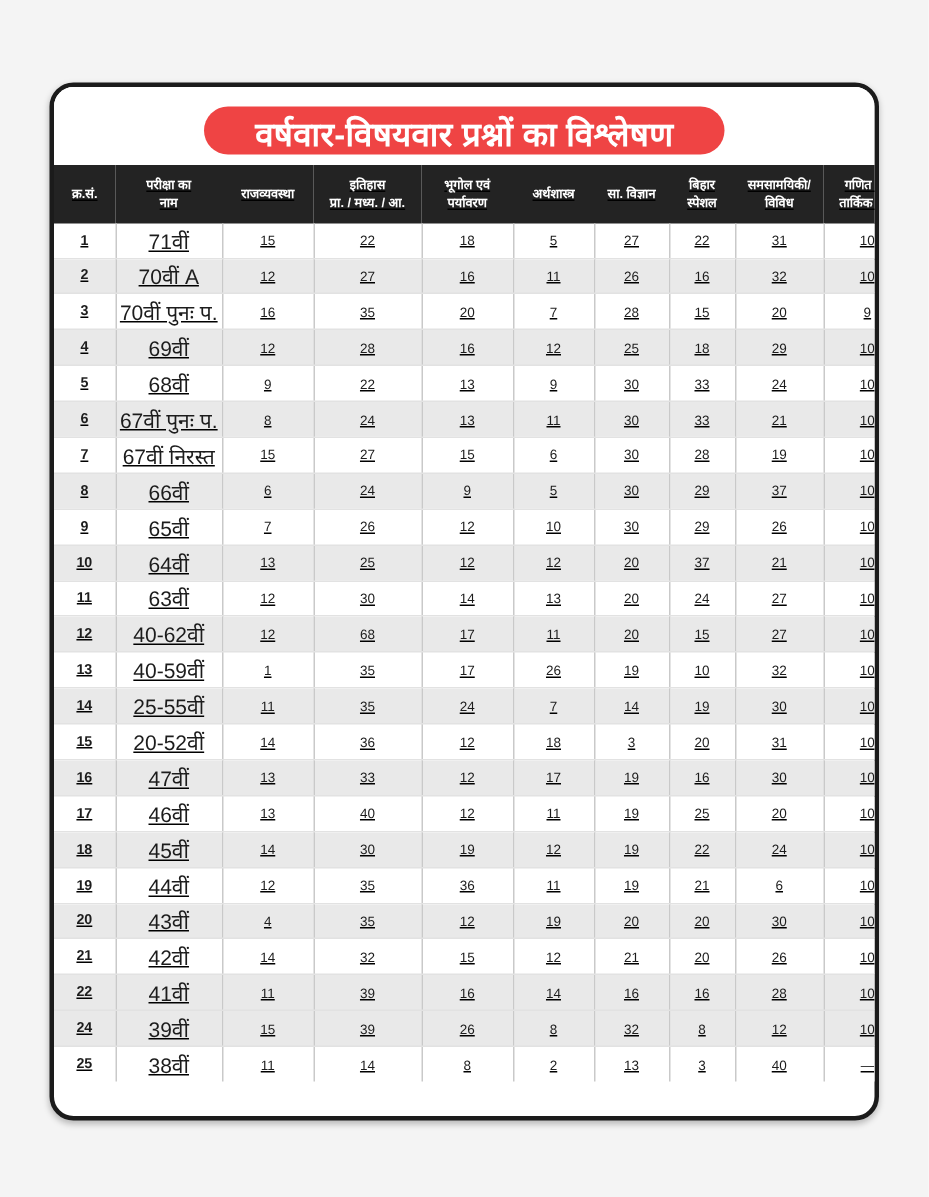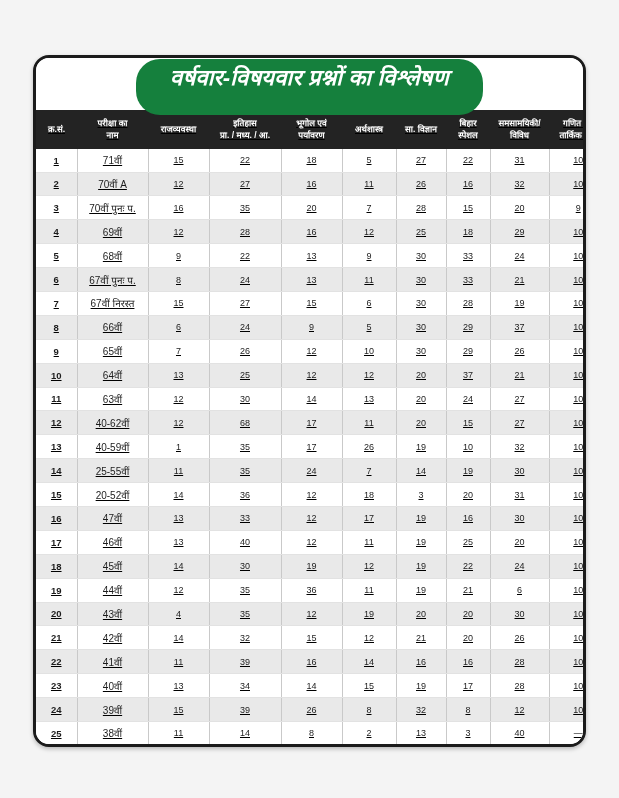--- a/index.html
+++ b/index.html
@@ -41,31 +41,30 @@
   #title-wrap {
     height: 52px;
     display: flex;
     align-items: center;
     justify-content: center;
     background: #ffffff;
     padding-top: 6px;
     box-sizing: border-box;
   }
   #title-pill {
-    background: #15803d;
+    background: #ef4444;
     color: #ffffff;
     border-radius: 24px;
-    padding: 5px 34px 24px 34px;
+    padding: 5px 34px 0 34px;
     font-size: 22px;
     font-weight: bold;
     letter-spacing: 0.2px;
     white-space: nowrap;
     line-height: 1.25;
     font-family: "Liberation Sans", "DejaVu Sans", sans-serif;
-    font-style: italic;
   }
 
   
   table {
     border-collapse: collapse;
     width: 100%;
     table-layout: fixed;
     text-decoration: underline;
   }
   thead th {
@@ -95,21 +94,21 @@
   tbody tr:last-child td { border-bottom: none; }
 
   tbody tr.odd  { background: #ffffff; }
   tbody tr.even { background: #e9e9e9; }
 
   td.c-sn {
     font-weight: bold;
     font-size: 9.5px;
   }
   td.c-name {
-    font-size: 10px;
+    font-size: 14px;
   }
 
   
   col.w-sn      { width: 41px; }
   col.w-name    { width: 71px; }
   col.w-poli    { width: 61px; }
   col.w-hist    { width: 72px; }
   col.w-geo     { width: 61px; }
   col.w-eco     { width: 54px; }
   col.w-sci     { width: 50px; }
@@ -441,32 +440,20 @@
             <td class="c-name">41वीं</td>
             <td>11</td>
             <td>39</td>
             <td>16</td>
             <td>14</td>
             <td>16</td>
             <td>16</td>
             <td>28</td>
             <td>10</td>
           </tr>
-          <tr class="odd">
-            <td class="c-sn">23</td>
-            <td class="c-name">40वीं</td>
-            <td>13</td>
-            <td>34</td>
-            <td>14</td>
-            <td>15</td>
-            <td>19</td>
-            <td>17</td>
-            <td>28</td>
-            <td>10</td>
-          </tr>
           <tr class="even">
             <td class="c-sn">24</td>
             <td class="c-name">39वीं</td>
             <td>15</td>
             <td>39</td>
             <td>26</td>
             <td>8</td>
             <td>32</td>
             <td>8</td>
             <td>12</td>

